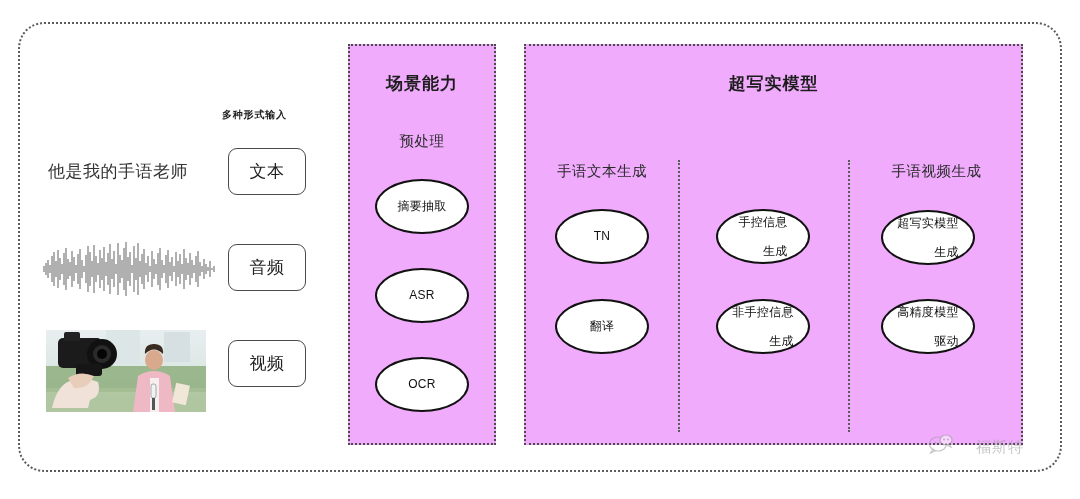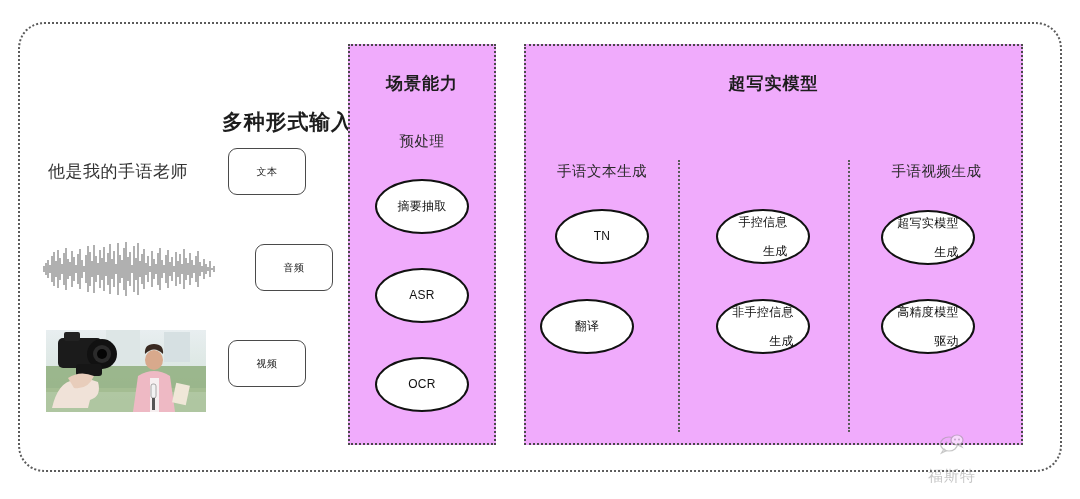--- a/index.html
+++ b/index.html
@@ -76,42 +76,42 @@
     font-size: 12px;
     line-height: 1.18;
     color: #111111;
     letter-spacing: .3px;
   }
   .ellipse span { display: block; padding: 0 4px; }
 
   
   .input-caption {
     position: absolute;
-    font-size: 21px;
+    font-size: 10px;
     font-weight: bold;
     color: #1d1d1d;
     letter-spacing: .8px;
   }
   .sample-text {
     position: absolute;
     font-size: 17px;
     color: #333333;
     letter-spacing: .5px;
     white-space: nowrap;
   }
   .chip {
     position: absolute;
     width: 78px; height: 47px;
     border: 1.6px solid #4a4a4a;
     border-radius: 9px;
     background: #ffffff;
     display: flex;
     align-items: center;
     justify-content: center;
-    font-size: 10px;
+    font-size: 17px;
     color: #222222;
     letter-spacing: .6px;
   }
 
   
   .waveform { position: absolute; left: 40px; top: 240px; width: 180px; height: 58px; }
 
   
   .thumb {
     position: absolute;
@@ -121,23 +121,22 @@
     background: #cfd8cf;
   }
   .thumb svg { display: block; }
 
   
   .watermark {
     position: absolute;
     left: 928px; top: 434px;
     display: flex;
     align-items: center;
-    gap: 7px;
+    gap: 22px;
     opacity: .55;
-    flex-direction: column;
   }
   .watermark .wm-text {
     font-size: 15px;
     color: #9a9a9a;
     letter-spacing: 1px;
   }
 </style>
 </head>
 <body>
 
@@ -276,21 +275,21 @@
       <circle cx="56" cy="24" r="9" fill="#2b2b2b"></circle>
       <circle cx="56" cy="24" r="5" fill="#050505"></circle>
       <rect x="30" y="34" width="26" height="12" rx="3" fill="#161616"></rect>
       <path d="M22 48 q12 -8 26 -2 q-6 14 -20 12z" fill="#e8cdbb"></path>
     </svg>
   </div>
 
   <div class="chip" style="left:228px; top:148px;">
     <span>文本</span>
   </div>
-  <div class="chip" style="left:228px; top:244px;margin-left:27px;">
+  <div class="chip" style="left:228px; top:244px;">
     <span>音频</span>
   </div>
   <div class="chip" style="left:228px; top:340px;">
     <span>视频</span>
   </div>
 
   <div class="panel panel-scene">
     <div class="panel-title">场景能力</div>
 
     <div class="col-header" style="top:86px;">预处理</div>
@@ -312,21 +311,21 @@
     <div class="col-divider" style="left:152px;"></div>
     <div class="col-divider" style="left:322px;"></div>
 
     <div class="col" style="left:0px; width:152px;">
       <div class="col-header" style="top:116px;">手语文本生成</div>
       <div class="ellipse" style="left:29px; top:163px; width:94px; height:55px;">
         <span>
           <span>TN</span>
         </span>
       </div>
-      <div class="ellipse" style="left:14px; top:253px; width:94px; height:55px;">
+      <div class="ellipse" style="left:29px; top:253px; width:94px; height:55px;">
         <span>
           <span>翻译</span>
         </span>
       </div>
     </div>
 
     <div class="col" style="left:152px; width:170px;">
       <div class="ellipse" style="left:38px; top:163px; width:94px; height:55px;">
         <span>
           <span>手控信息</span><br>

